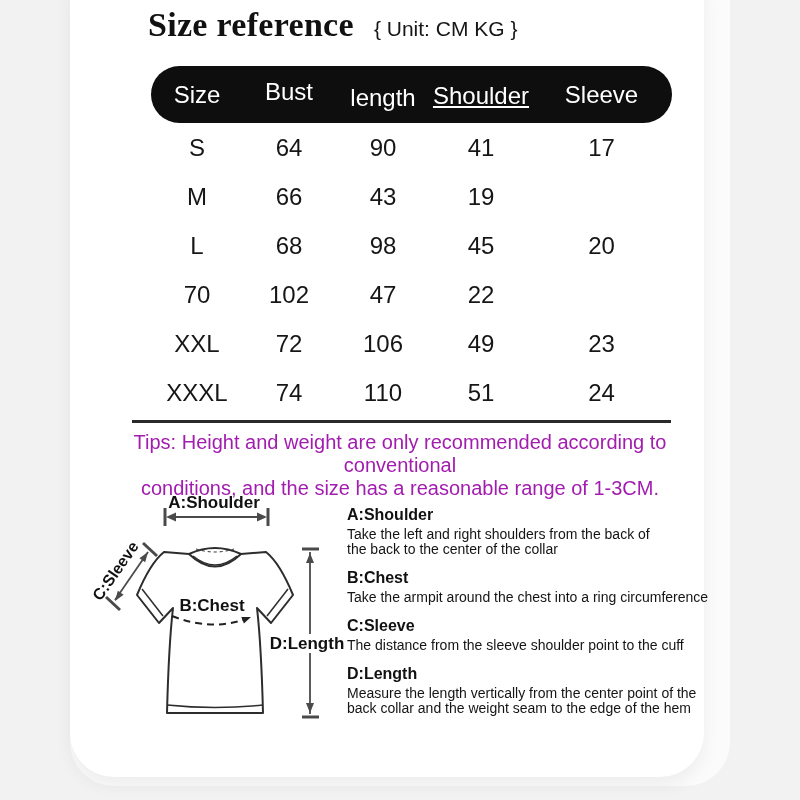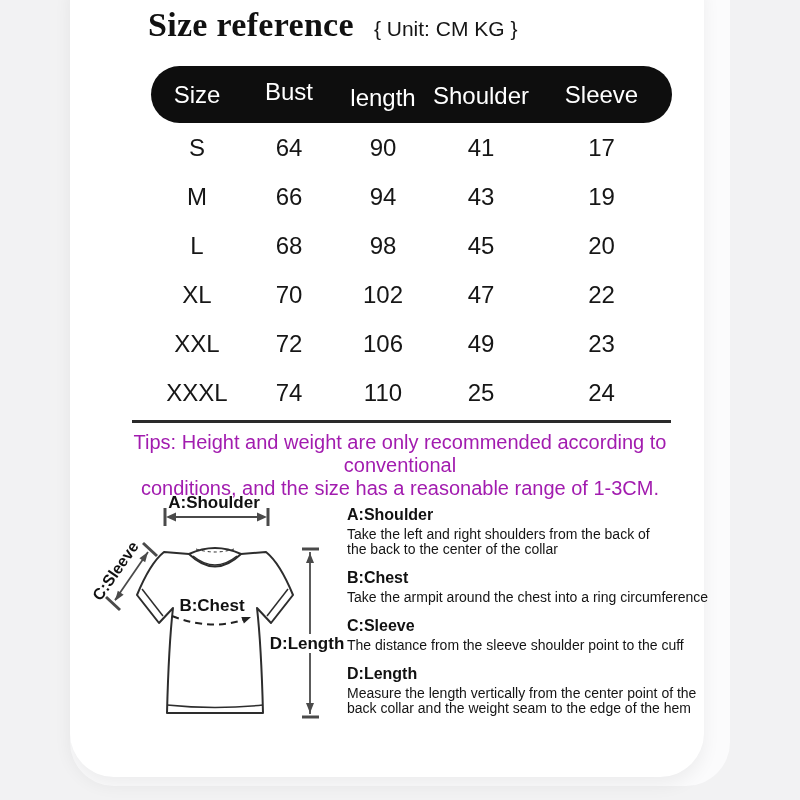--- a/index.html
+++ b/index.html
@@ -24,21 +24,21 @@
 
   .pill{
     position:absolute;left:151px;top:66px;width:521px;height:57px;
     background:#0e0e0e;border-radius:29px;
     display:grid;grid-template-columns:92px 92px 96px 100px 141px;
     align-items:center;color:#ffffff;font-size:24px;
   }
   .pill span{text-align:center;}
   .pill span:nth-child(2){transform:translateY(-3px);}
   .pill span:nth-child(3){transform:translateY(3px);}
-  .pill span:nth-child(4){transform:translateY(1px);}
+  .pill span:nth-child(4){transform:translateY(1px);text-decoration:underline;}
 
   .rows{position:absolute;left:151px;top:123px;width:521px;}
   .row{
     display:grid;grid-template-columns:92px 92px 96px 100px 141px;
     height:49px;align-items:center;font-size:24px;color:#161616;
   }
   .row span{text-align:center;}
 
   .divider{position:absolute;left:132px;top:420px;width:539px;height:3px;background:#2a2a2a;}
 
@@ -79,50 +79,48 @@
     <div class="row">
       <span>S</span>
       <span>64</span>
       <span>90</span>
       <span>41</span>
       <span>17</span>
     </div>
     <div class="row">
       <span>M</span>
       <span>66</span>
-      <span>94</span>
       <span>43</span>
       <span>19</span>
     </div>
     <div class="row">
       <span>L</span>
       <span>68</span>
       <span>98</span>
       <span>45</span>
       <span>20</span>
     </div>
     <div class="row">
-      <span>XL</span>
       <span>70</span>
       <span>102</span>
       <span>47</span>
       <span>22</span>
     </div>
     <div class="row">
       <span>XXL</span>
       <span>72</span>
       <span>106</span>
       <span>49</span>
       <span>23</span>
     </div>
     <div class="row">
       <span>XXXL</span>
       <span>74</span>
       <span>110</span>
-      <span>25</span>
+      <span>51</span>
       <span>24</span>
     </div>
   </div>
 
   <div class="divider"></div>
 
   <div class="tips">
     <div>Tips: Height and weight are only recommended according to conventional</div>
     <div>conditions, and the size has a reasonable range of 1-3CM.</div>
   </div>

